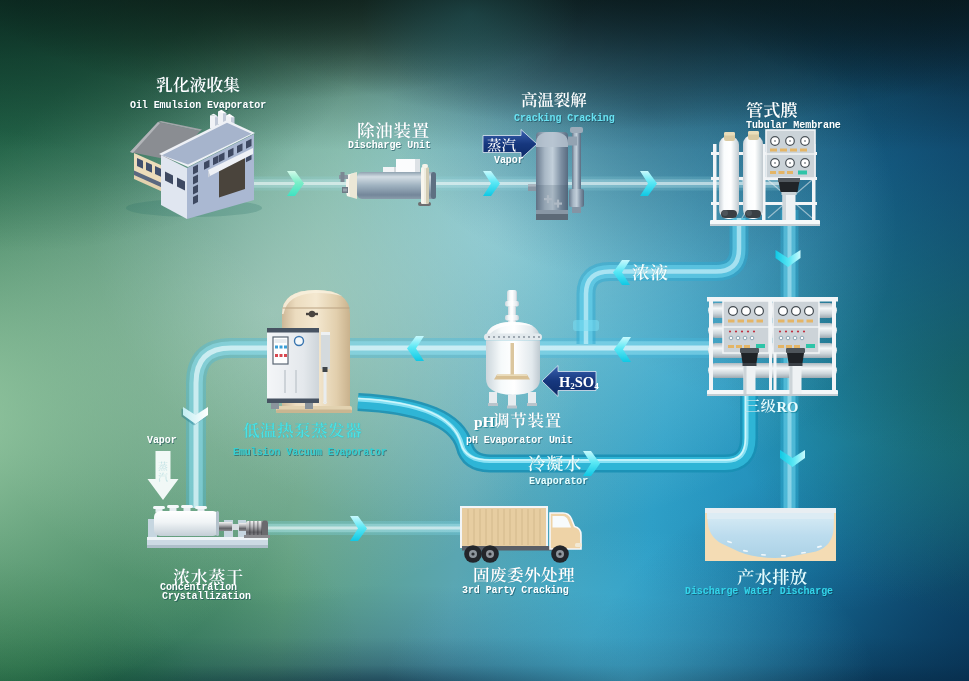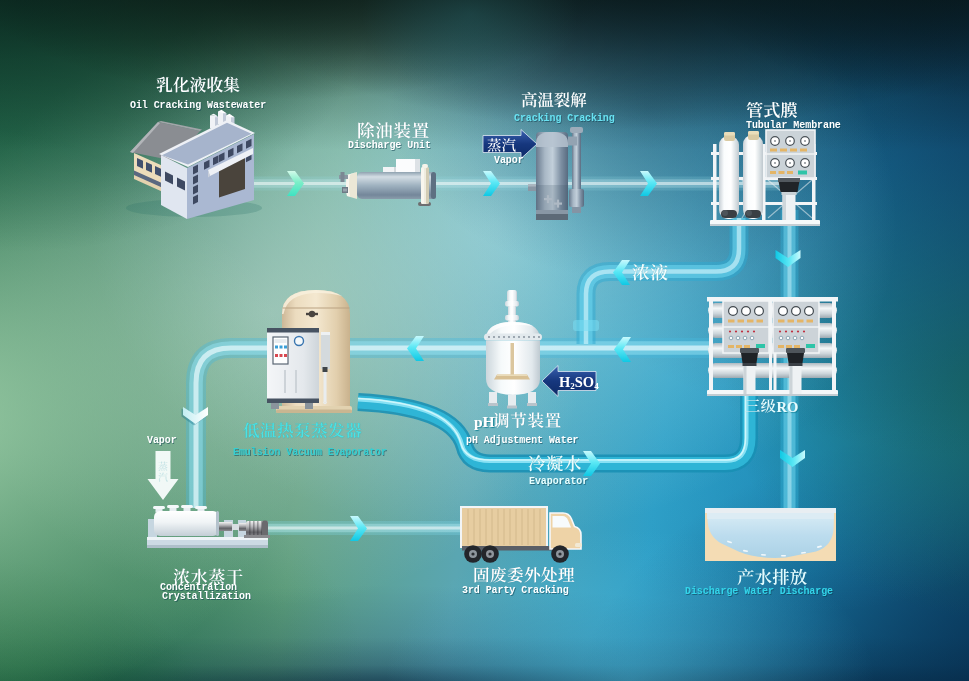--- a/index.html
+++ b/index.html
@@ -680,26 +680,26 @@
         <g transform="translate(737,583.5) scale(0.0870)" fill="#e0fbff" filter="url(#ds)">
           <use href="#u4ea7" x="0.0"></use>
           <use href="#u6c34" x="202.3"></use>
           <use href="#u6392" x="404.6"></use>
           <use href="#u653e" x="606.9"></use>
         </g>
 <text x="776.5" y="411.5" font-family="Liberation Serif, serif" font-size="14.5" font-weight="bold" fill="#e4fcff" filter="url(#ds)">RO</text>
         <text x="474" y="426.5" font-family="Liberation Serif, serif" font-size="15.5" font-weight="bold" fill="#ffffff" filter="url(#ds)">pH</text>
 <text x="559" y="387" font-family="Liberation Serif, serif" font-size="14.5" font-weight="bold" fill="#ffffff">H<tspan font-size="9" dy="2">2</tspan><tspan dy="-2">SO</tspan><tspan font-size="9" dy="2">4</tspan></text>
 </svg>
-<div class="en" style="left:130px;top:101.3px;color:#ffffff">Oil Cracking Wastewater</div>
+<div class="en" style="left:130px;top:101.3px;color:#ffffff">Oil Emulsion Evaporator</div>
       <div class="en" style="left:348px;top:141.3px;color:#ffffff">Discharge Unit</div>
       <div class="en" style="left:514px;top:114.3px;color:#68e2f2">Cracking Cracking</div>
       <div class="en" style="left:746px;top:121.3px;color:#ffffff">Tubular Membrane</div>
       <div class="en" style="left:494px;top:156.3px;color:#ffffff">Vapor</div>
-      <div class="en" style="left:466px;top:436.3px;color:#ffffff">pH Adjustment Water</div>
+      <div class="en" style="left:466px;top:436.3px;color:#ffffff">pH Evaporator Unit</div>
       <div class="en" style="left:233px;top:447.8px;color:#35cfd2">Emulsion Vacuum Evaporator</div>
       <div class="en" style="left:147px;top:436.3px;color:#ffffff">Vapor</div>
       <div class="en" style="left:529px;top:477.3px;color:#e8ffff">Evaporator</div>
       <div class="en" style="left:160px;top:582.8px;color:#ffffff">Concentration</div>
       <div class="en" style="left:162px;top:592.3px;color:#ffffff">Crystallization</div>
       <div class="en" style="left:462px;top:586.3px;color:#ffffff">3rd Party Cracking</div>
       <div class="en" style="left:685px;top:587.3px;color:#33d5ea">Discharge Water Discharge</div>
 </div>
   </div>
 </body></html>

